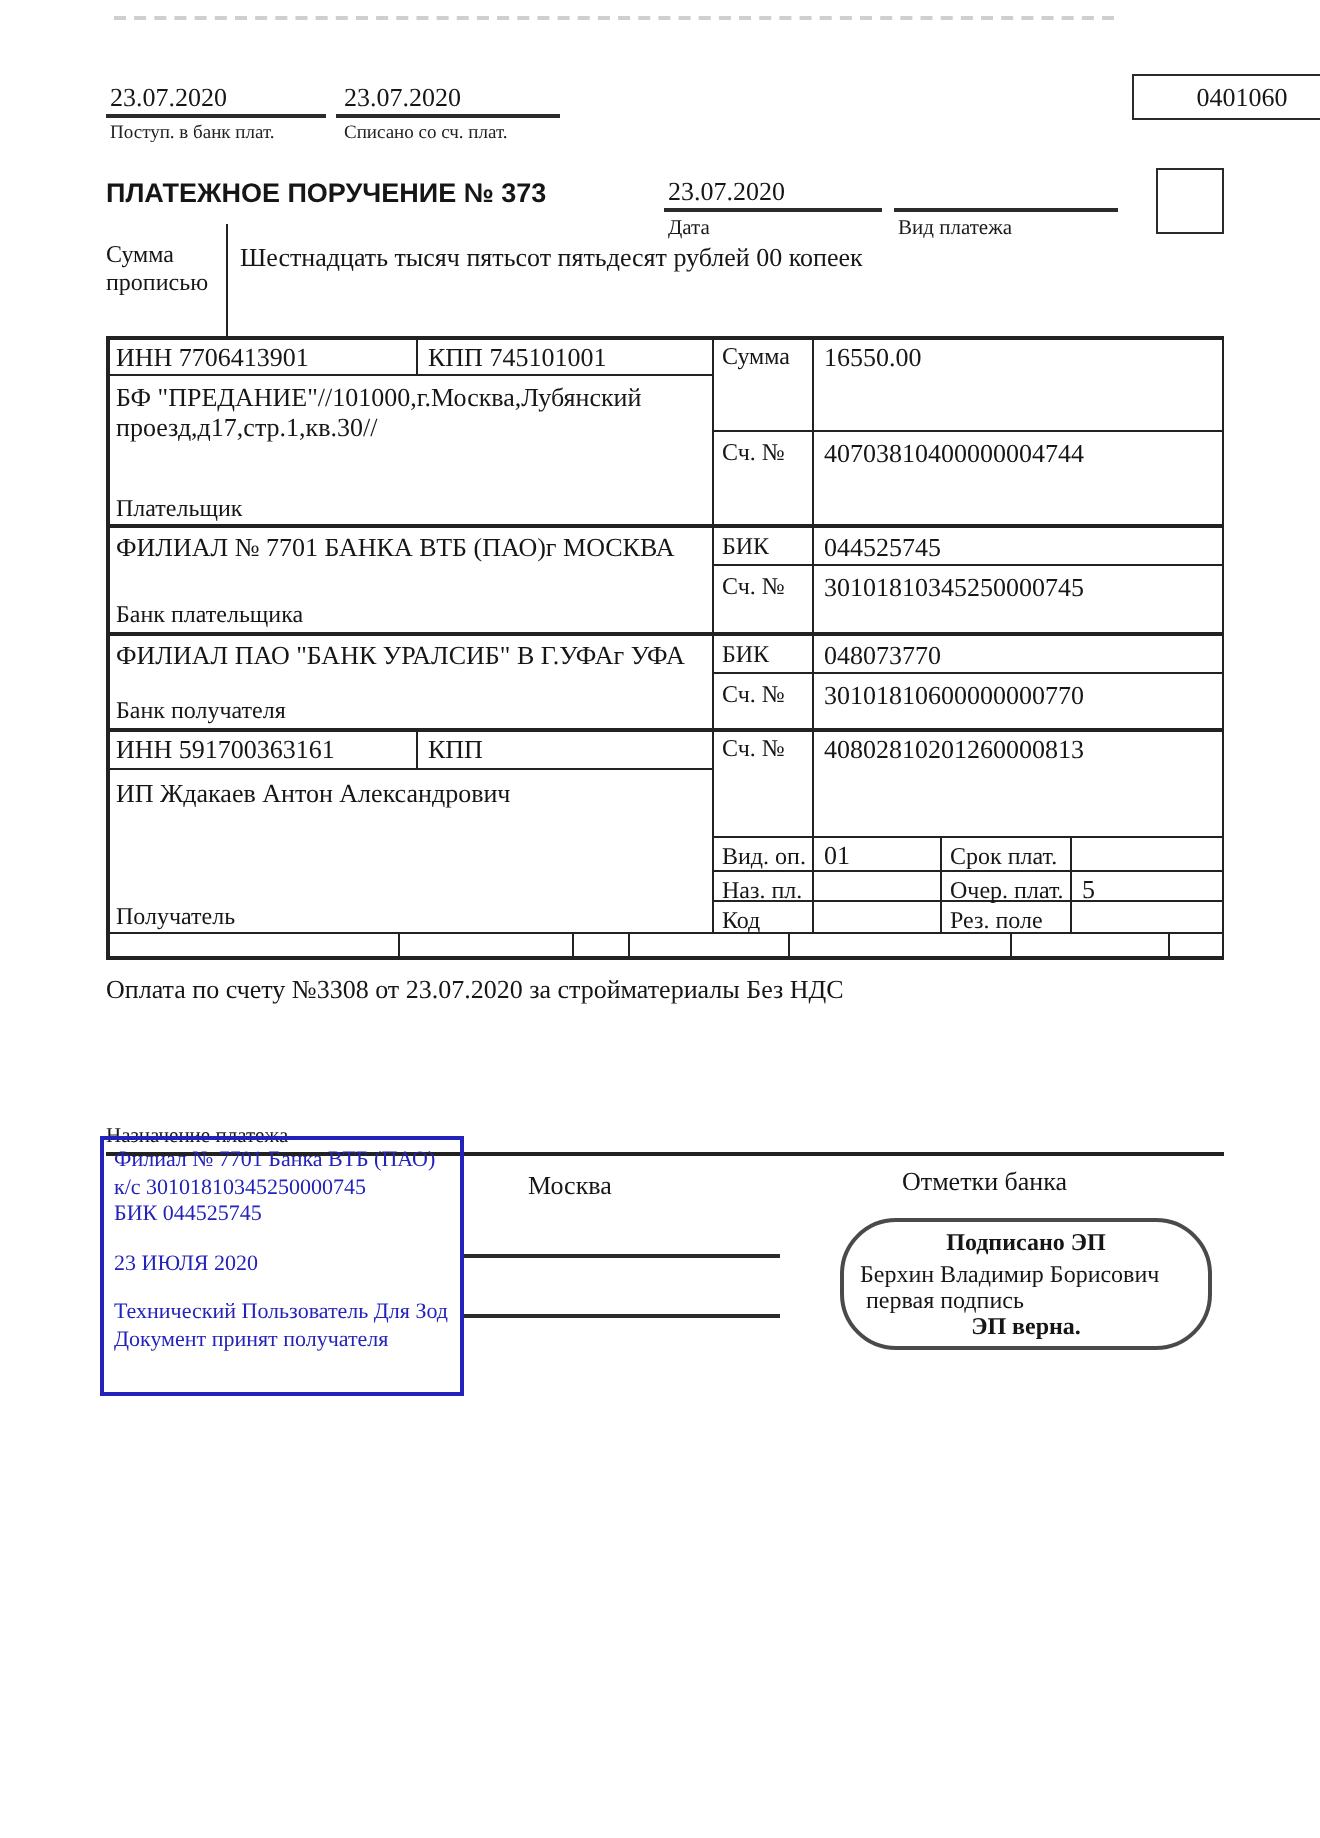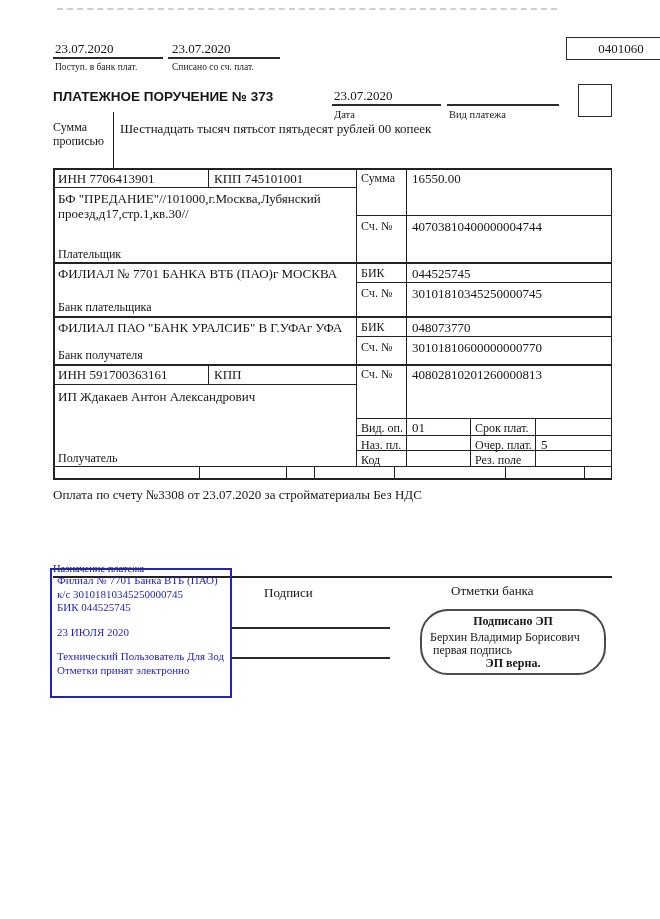--- a/index.html
+++ b/index.html
@@ -149,24 +149,24 @@
   <div class="hl" style="left:53px;top:576px;width:559px;height:2px;"></div>
 
   <div class="abs stamp-blue" style="left:50px;top:568px;width:182px;height:130px;">
     <div>Филиал № 7701 Банка ВТБ (ПАО)</div>
     <div>к/с 30101810345250000745</div>
     <div>БИК 044525745</div>
     <div class="sp"></div>
     <div>23 ИЮЛЯ 2020</div>
     <div class="sp"></div>
     <div>Технический Пользователь Для Зод</div>
-    <div>Отметки принят электронно</div>
+    <div>Документ принят получателя</div>
   </div>
 
-  <div class="abs serif13" style="left:264px;top:585px;">Подписи</div>
+  <div class="abs serif13" style="left:264px;top:585px;">Москва</div>
   <div class="uline" style="left:232px;top:627px;width:158px;"></div>
   <div class="uline" style="left:232px;top:657px;width:158px;"></div>
 
   <div class="abs serif13" style="left:451px;top:583px;">Отметки банка</div>
 
   <div class="abs ep-box" style="left:420px;top:609px;width:186px;height:66px;border-radius:28px;">
     <div class="b ctr" style="margin-top:4px;">Подписано ЭП</div>
     <div style="padding-left:8px;margin-top:3px;">Берхин Владимир Борисович</div>
     <div class="i" style="padding-left:11px;">первая подпись</div>
     <div class="b ctr">ЭП верна.</div>

